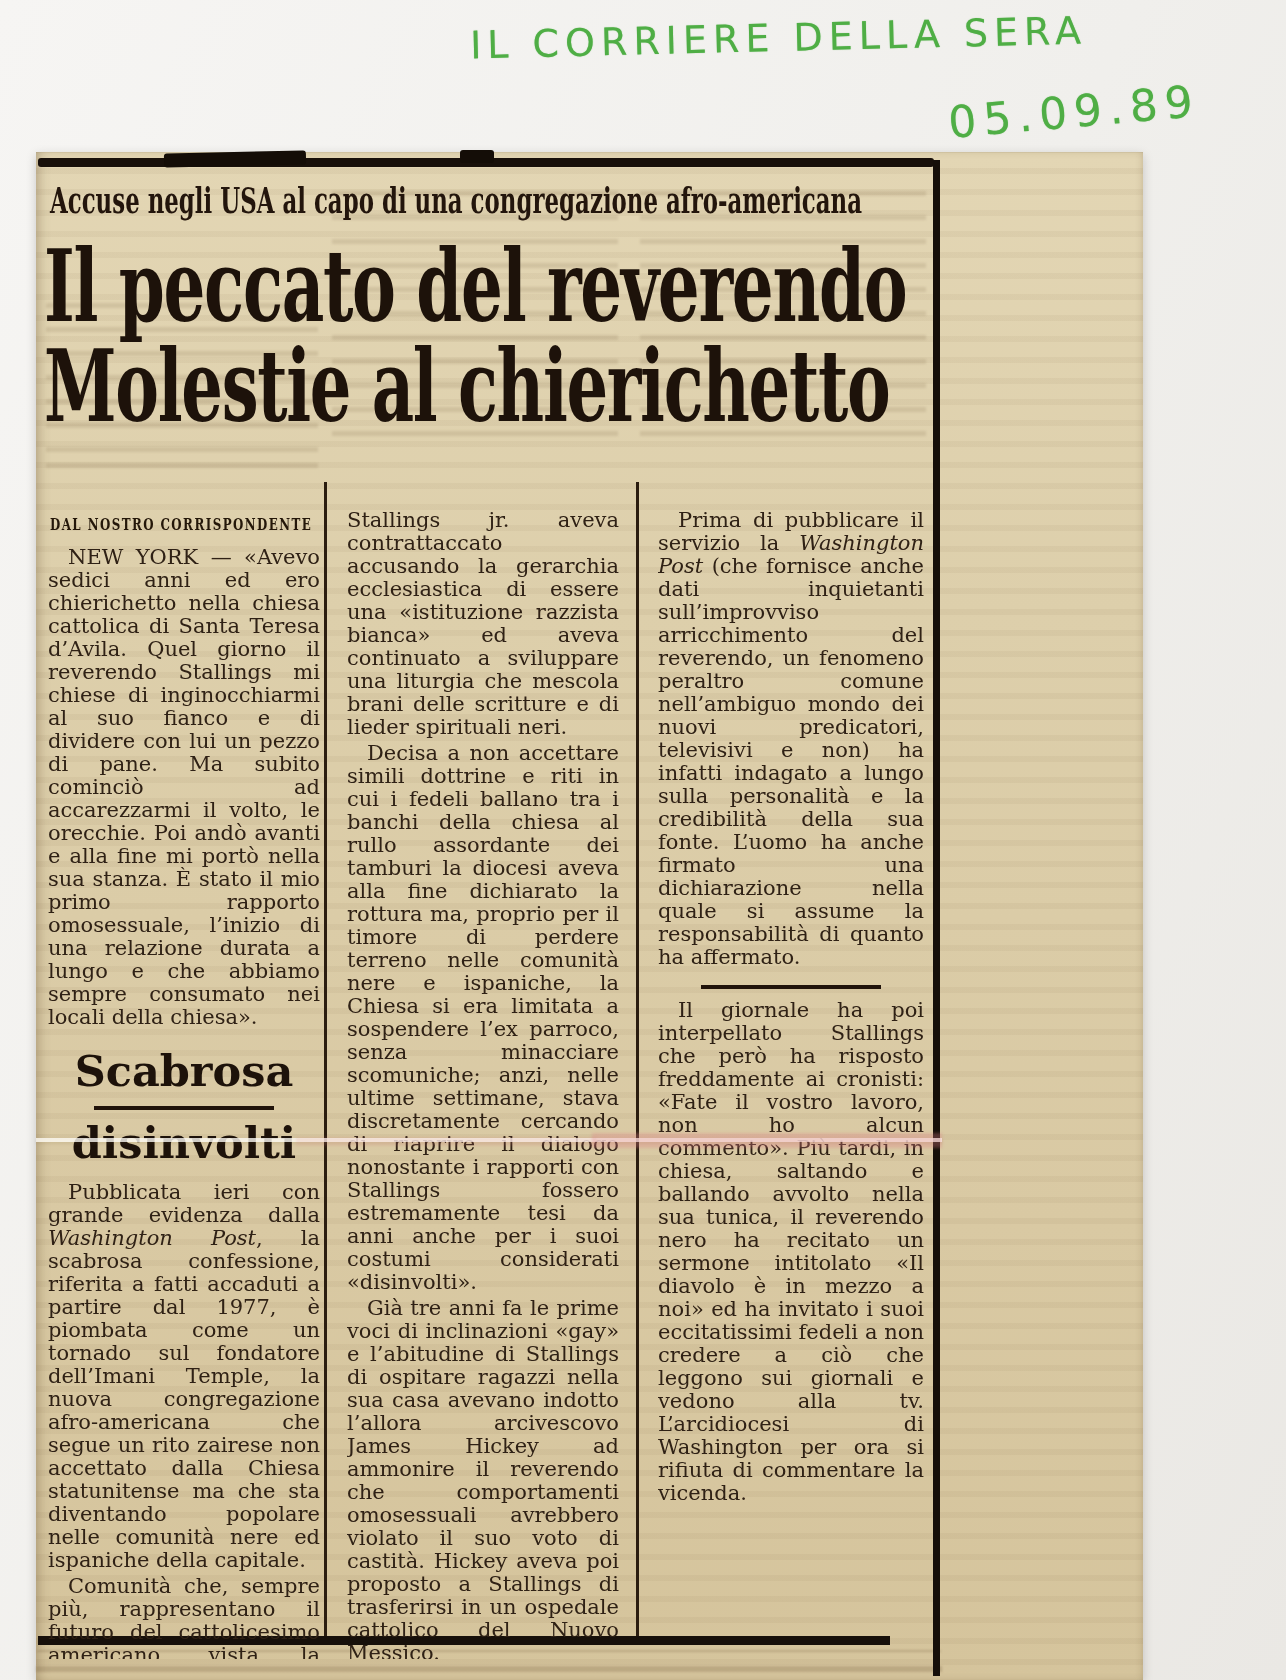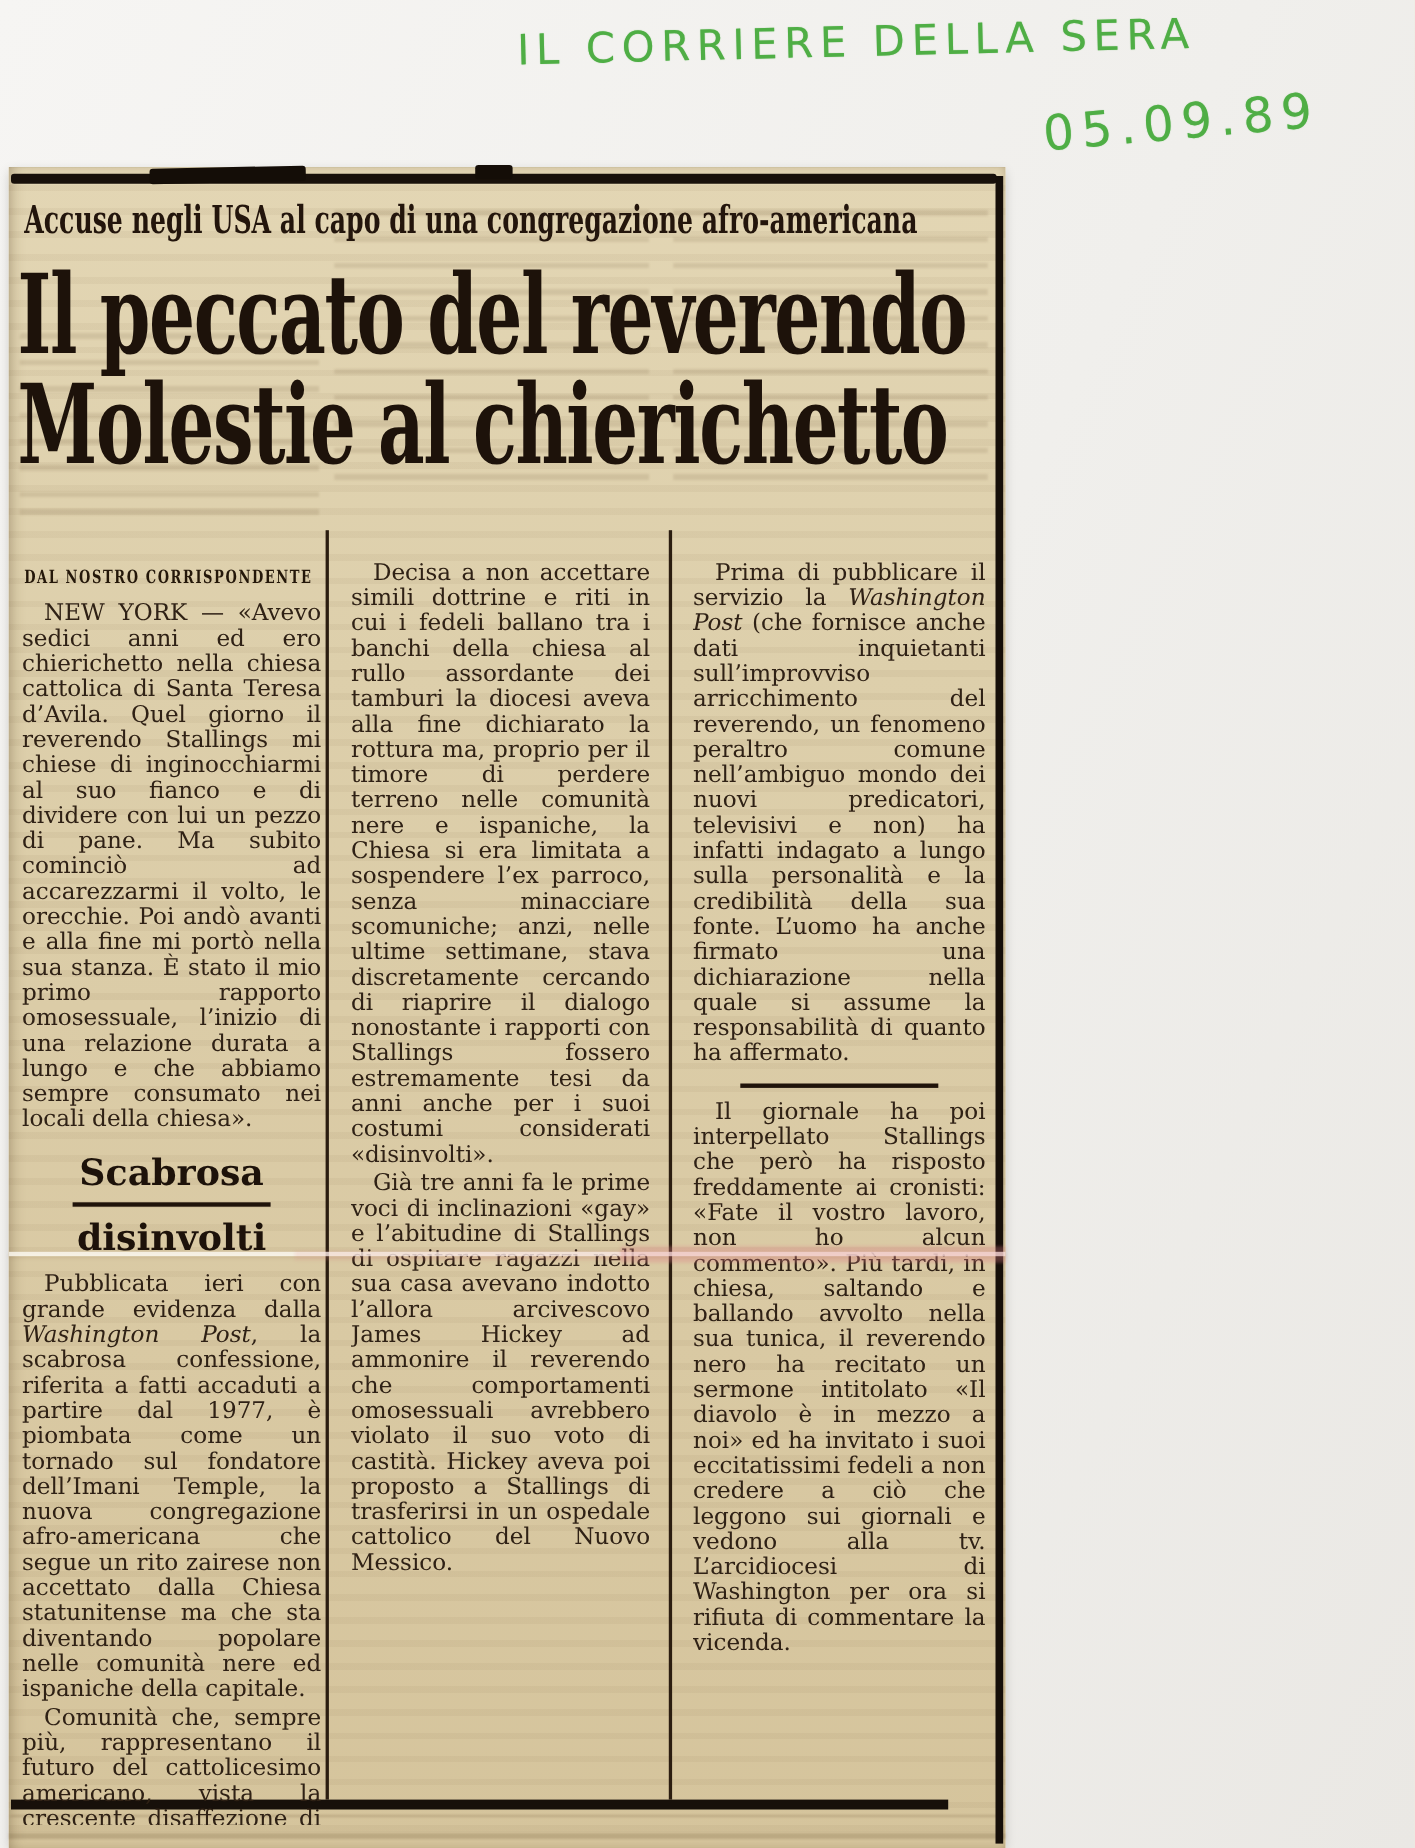--- a/index.html
+++ b/index.html
@@ -11,26 +11,27 @@
   
   .hw{
     position:absolute;color:#4fae45;white-space:nowrap;
     font-family:"DejaVu Sans", sans-serif;
     text-shadow:0 0 1px rgba(79,174,69,.55);
   }
   .hw1{left:470px;top:16px;font-size:38px;letter-spacing:6px;transform:rotate(-1.4deg);}
   .hw2{left:948px;top:86px;font-size:44px;letter-spacing:7px;transform:rotate(-5deg);}
   
   .clipping{
-    position:absolute;left:8px;top:152px;width:906px;height:1528px;
+    position:absolute;left:36px;top:152px;width:1090px;height:1528px;
     background-color:#dbcca7;
     background-image:linear-gradient(180deg,#e3d6b4 0%,#ddcfab 30%,#d9c9a3 70%,#d5c49c 100%);
     box-shadow:0 3px 10px rgba(0,0,0,.18),
                inset 8px 0 14px -8px rgba(80,60,30,.45),
                inset -4px 0 10px -6px rgba(80,60,30,.35);
+    padding-left:17px;
   }
   .clipping::before{
     content:"";position:absolute;inset:0;pointer-events:none;
     background:repeating-linear-gradient(0deg,transparent 0 15px,rgba(112,86,52,.06) 15px 21px);
   }
   .ghost{
     position:absolute;border-radius:4px;pointer-events:none;
     background:repeating-linear-gradient(0deg,transparent 0 10px,rgba(105,80,48,.13) 10px 15px,transparent 15px 24px);
     filter:blur(1.2px);
   }
@@ -60,21 +61,21 @@
     font-size:21px;line-height:23px;color:#2f2115;text-align:justify;margin-top:25px;
   }
   .c1{left:12px;} .c2{left:311px;} .c3{left:622px;width:266px;}
   .byline{
     font-weight:bold;font-size:16.5px;letter-spacing:2px;white-space:nowrap;
     margin:4px 0 10px 2px;color:#241709;
   }
   .para{margin:0 0 3px 0;}
   .para.ind{text-indent:20px;}
   .para i{font-style:italic;}
-  .subhead{margin:16px 0 10px;text-align:center;color:#1d120a;font-weight:bold;font-size:33px;line-height:1.25;}
+  .subhead{margin:16px 0 10px;text-align:center;color:#1d120a;font-weight:bold;font-size:43px;line-height:1.25;}
   .subhead .shl{display:block;}
   .subhead .shrule{display:block;width:180px;height:4px;background:#20130a;margin:7px auto;}
 </style>
 </head>
 <body>
 
 <div class="hw hw1">IL CORRIERE DELLA SERA</div>
 <div class="hw hw2">05.09.89</div>
 
 <div class="clipping">
@@ -104,20 +105,21 @@
       <p class="para ind"><span>NEW YORK — «Avevo sedici anni ed ero chierichetto nella chiesa cattolica di Santa Teresa d’Avila. Quel giorno il reverendo Stallings mi chiese di inginocchiarmi al suo fianco e di dividere con lui un pezzo di pane. Ma subito cominciò ad accarezzarmi il volto, le orecchie. Poi andò avanti e alla fine mi portò nella sua stanza. È stato il mio primo rapporto omosessuale, l’inizio di una relazione durata a lungo e che abbiamo sempre consumato nei locali della chiesa».</span></p>
       <div class="subhead">
         <span class="shl">Scabrosa</span>
         <span class="shrule"></span>
         <span class="shl">disinvolti</span>
       </div>
       <p class="para ind"><span>Pubblicata ieri con grande evidenza dalla </span><i>Washington Post</i><span>, la scabrosa confessione, riferita a fatti accaduti a partire dal 1977, è piombata come un tornado sul fondatore dell’Imani Temple, la nuova congregazione afro-americana che segue un rito zairese non accettato dalla Chiesa statunitense ma che sta diventando popolare nelle comunità nere ed ispaniche della capitale.</span></p>
       <p class="para ind"><span>Comunità che, sempre più, rappresentano il futuro del cattolicesimo americano, vista la crescente disaffezione di molti fedeli di razza bianca. Ignorati i divieti, all’inizio dell’estate il reverendo George Augustus</span></p>
     </div>
   <div class="col c2">
+      <p class="para"><span>Stallings jr. aveva contrattaccato accusando la gerarchia ecclesiastica di essere una «istituzione razzista bianca» ed aveva continuato a sviluppare una liturgia che mescola brani delle scritture e di lieder spirituali neri.</span></p>
       <p class="para ind"><span>Decisa a non accettare simili dottrine e riti in cui i fedeli ballano tra i banchi della chiesa al rullo assordante dei tamburi la diocesi aveva alla fine dichiarato la rottura ma, proprio per il timore di perdere terreno nelle comunità nere e ispaniche, la Chiesa si era limitata a sospendere l’ex parroco, senza minacciare scomuniche; anzi, nelle ultime settimane, stava discretamente cercando di riaprire il dialogo nonostante i rapporti con Stallings fossero estremamente tesi da anni anche per i suoi costumi considerati «disinvolti».</span></p>
       <p class="para ind"><span>Già tre anni fa le prime voci di inclinazioni «gay» e l’abitudine di Stallings di ospitare ragazzi nella sua casa avevano indotto l’allora arcivescovo James Hickey ad ammonire il reverendo che comportamenti omosessuali avrebbero violato il suo voto di castità. Hickey aveva poi proposto a Stallings di trasferirsi in un ospedale cattolico del Nuovo Messico.</span></p>
     </div>
   <div class="col c3">
       <p class="para ind"><span>Prima di pubblicare il servizio la </span><i>Washington Post</i><span> (che fornisce anche dati inquietanti sull’improvviso arricchimento del reverendo, un fenomeno peraltro comune nell’ambiguo mondo dei nuovi predicatori, televisivi e non) ha infatti indagato a lungo sulla personalità e la credibilità della sua fonte. L’uomo ha anche firmato una dichiarazione nella quale si assume la responsabilità di quanto ha affermato.</span></p>
       <div class="subhead">
         <span class="shrule"></span>
       </div>
       <p class="para ind"><span>Il giornale ha poi interpellato Stallings che però ha risposto freddamente ai cronisti: «Fate il vostro lavoro, non ho alcun commento». Più tardi, in chiesa, saltando e ballando avvolto nella sua tunica, il reverendo nero ha recitato un sermone intitolato «Il diavolo è in mezzo a noi» ed ha invitato i suoi eccitatissimi fedeli a non credere a ciò che leggono sui giornali e vedono alla tv. L’arcidiocesi di Washington per ora si rifiuta di commentare la vicenda.</span></p>
     </div>

